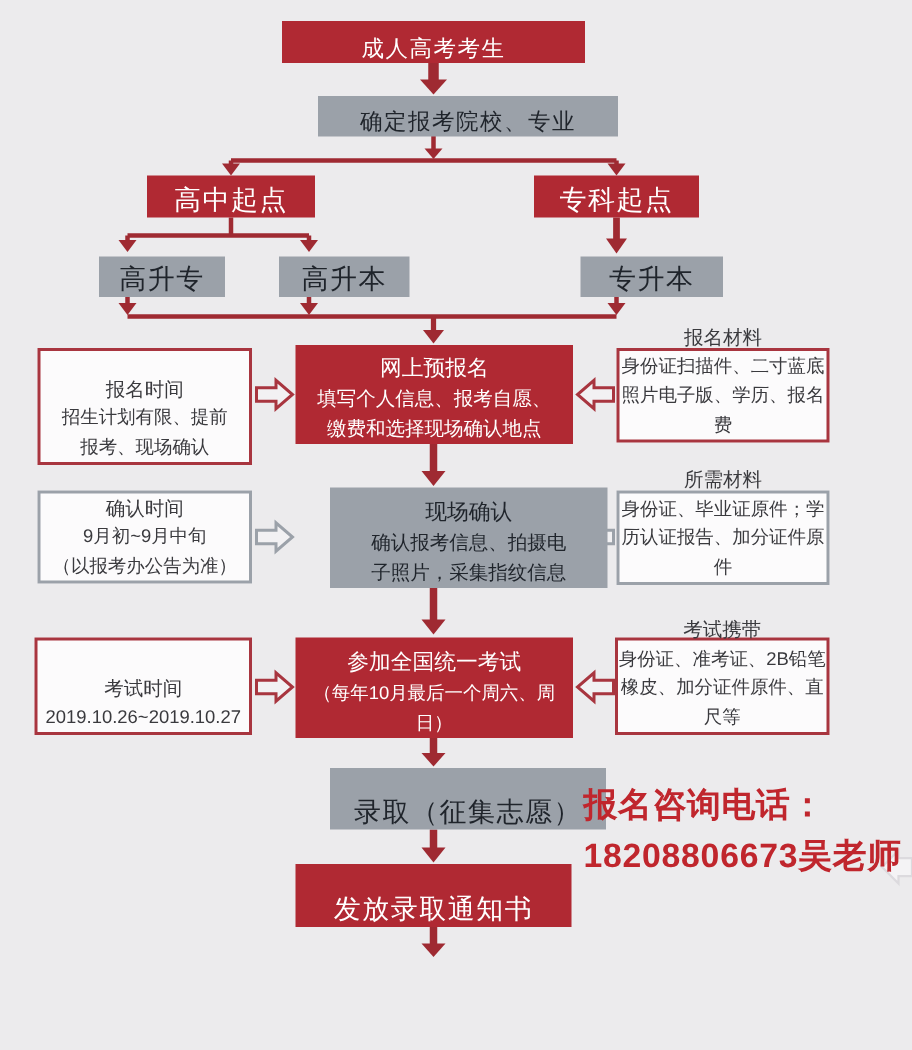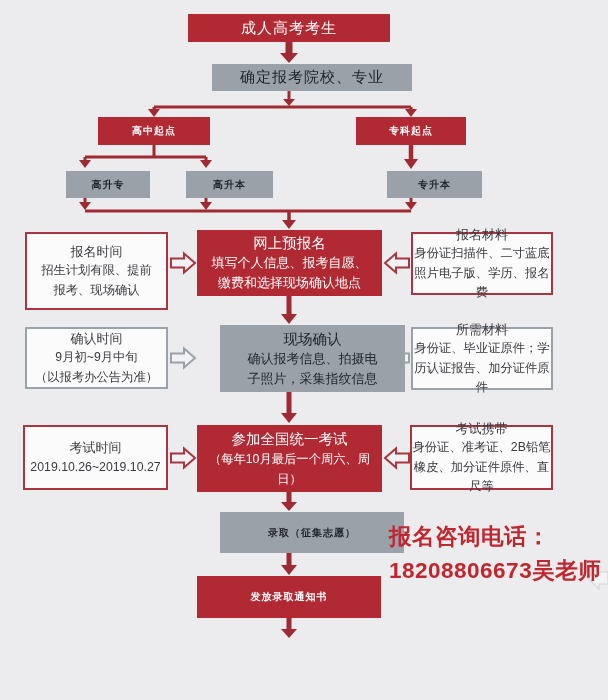--- a/index.html
+++ b/index.html
@@ -9,33 +9,33 @@
     width: 608px;
     height: 700px;
     background: #ecebed;
     overflow: hidden;
   }
   .overlay { position:absolute; left:0; top:0; width:608px; height:700px; }
   .box {
     position:absolute;
     display:flex;
     flex-direction:column;
-    justify-content:center;
+    justify-content:flex-end;
     align-items:center;
     text-align:center;
     box-sizing:border-box;
     z-index:2;
   }
   .box span { display:block; }
   .box-red   { background:#b02933; color:#ffffff; }
   .box-gray  { background:#9ba1a9; color:#1f242b;margin-left:23px; }
   .box-outline-red  { background:#fcfbfc; border:2px solid #a8353f; color:#3a3a3e; }
   .box-outline-gray { background:#fcfbfc; border:2px solid #9ba1a9; color:#3a3a3e; }
   .t15 { font-size:15px; letter-spacing:1px; }
-  .t14 { font-size:10px; letter-spacing:1px;font-weight:bold; }
+  .t14 { font-size:18px; letter-spacing:1px; }
   .ct  { font-size:14.5px; line-height:20px; }
   .cb  { font-size:13px;   line-height:20px; }
   .st  { font-size:13px;   line-height:19.5px; }
   .sb  { font-size:12.3px; line-height:19.5px; }
   .contact {
     position:absolute;
     left:389px;
     top:520px;
     width:219px;
     color:#c0262d;

